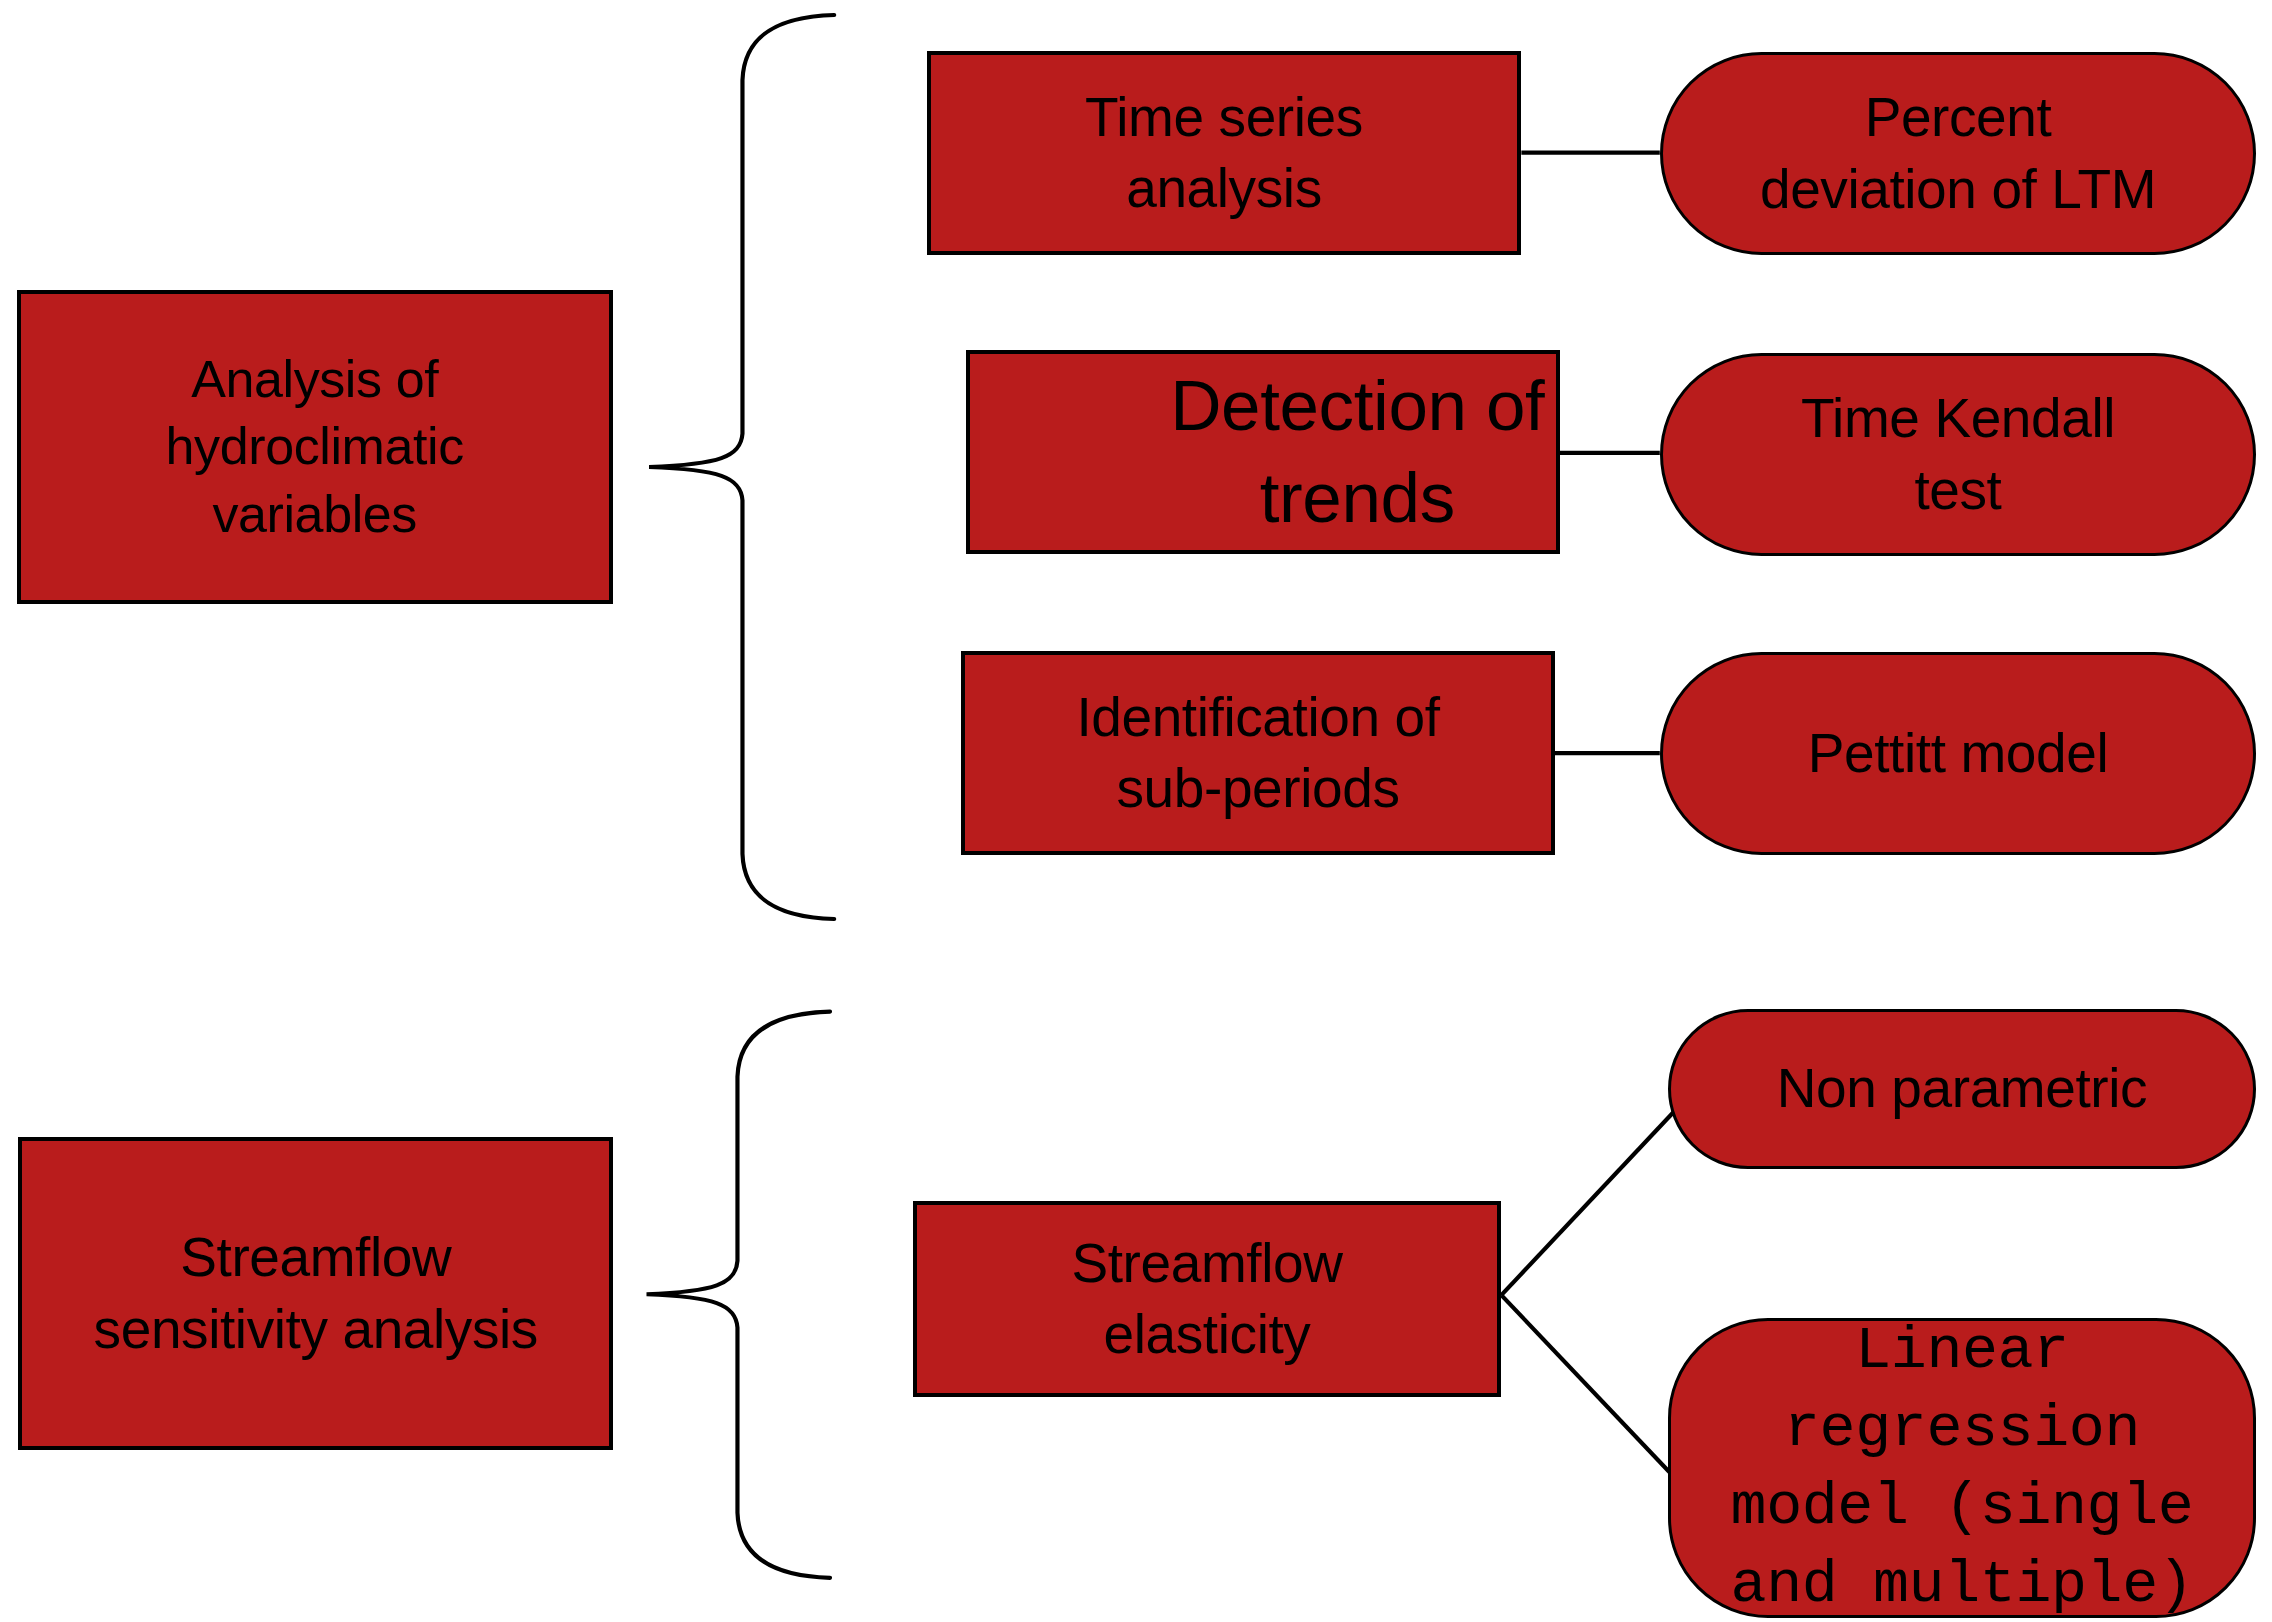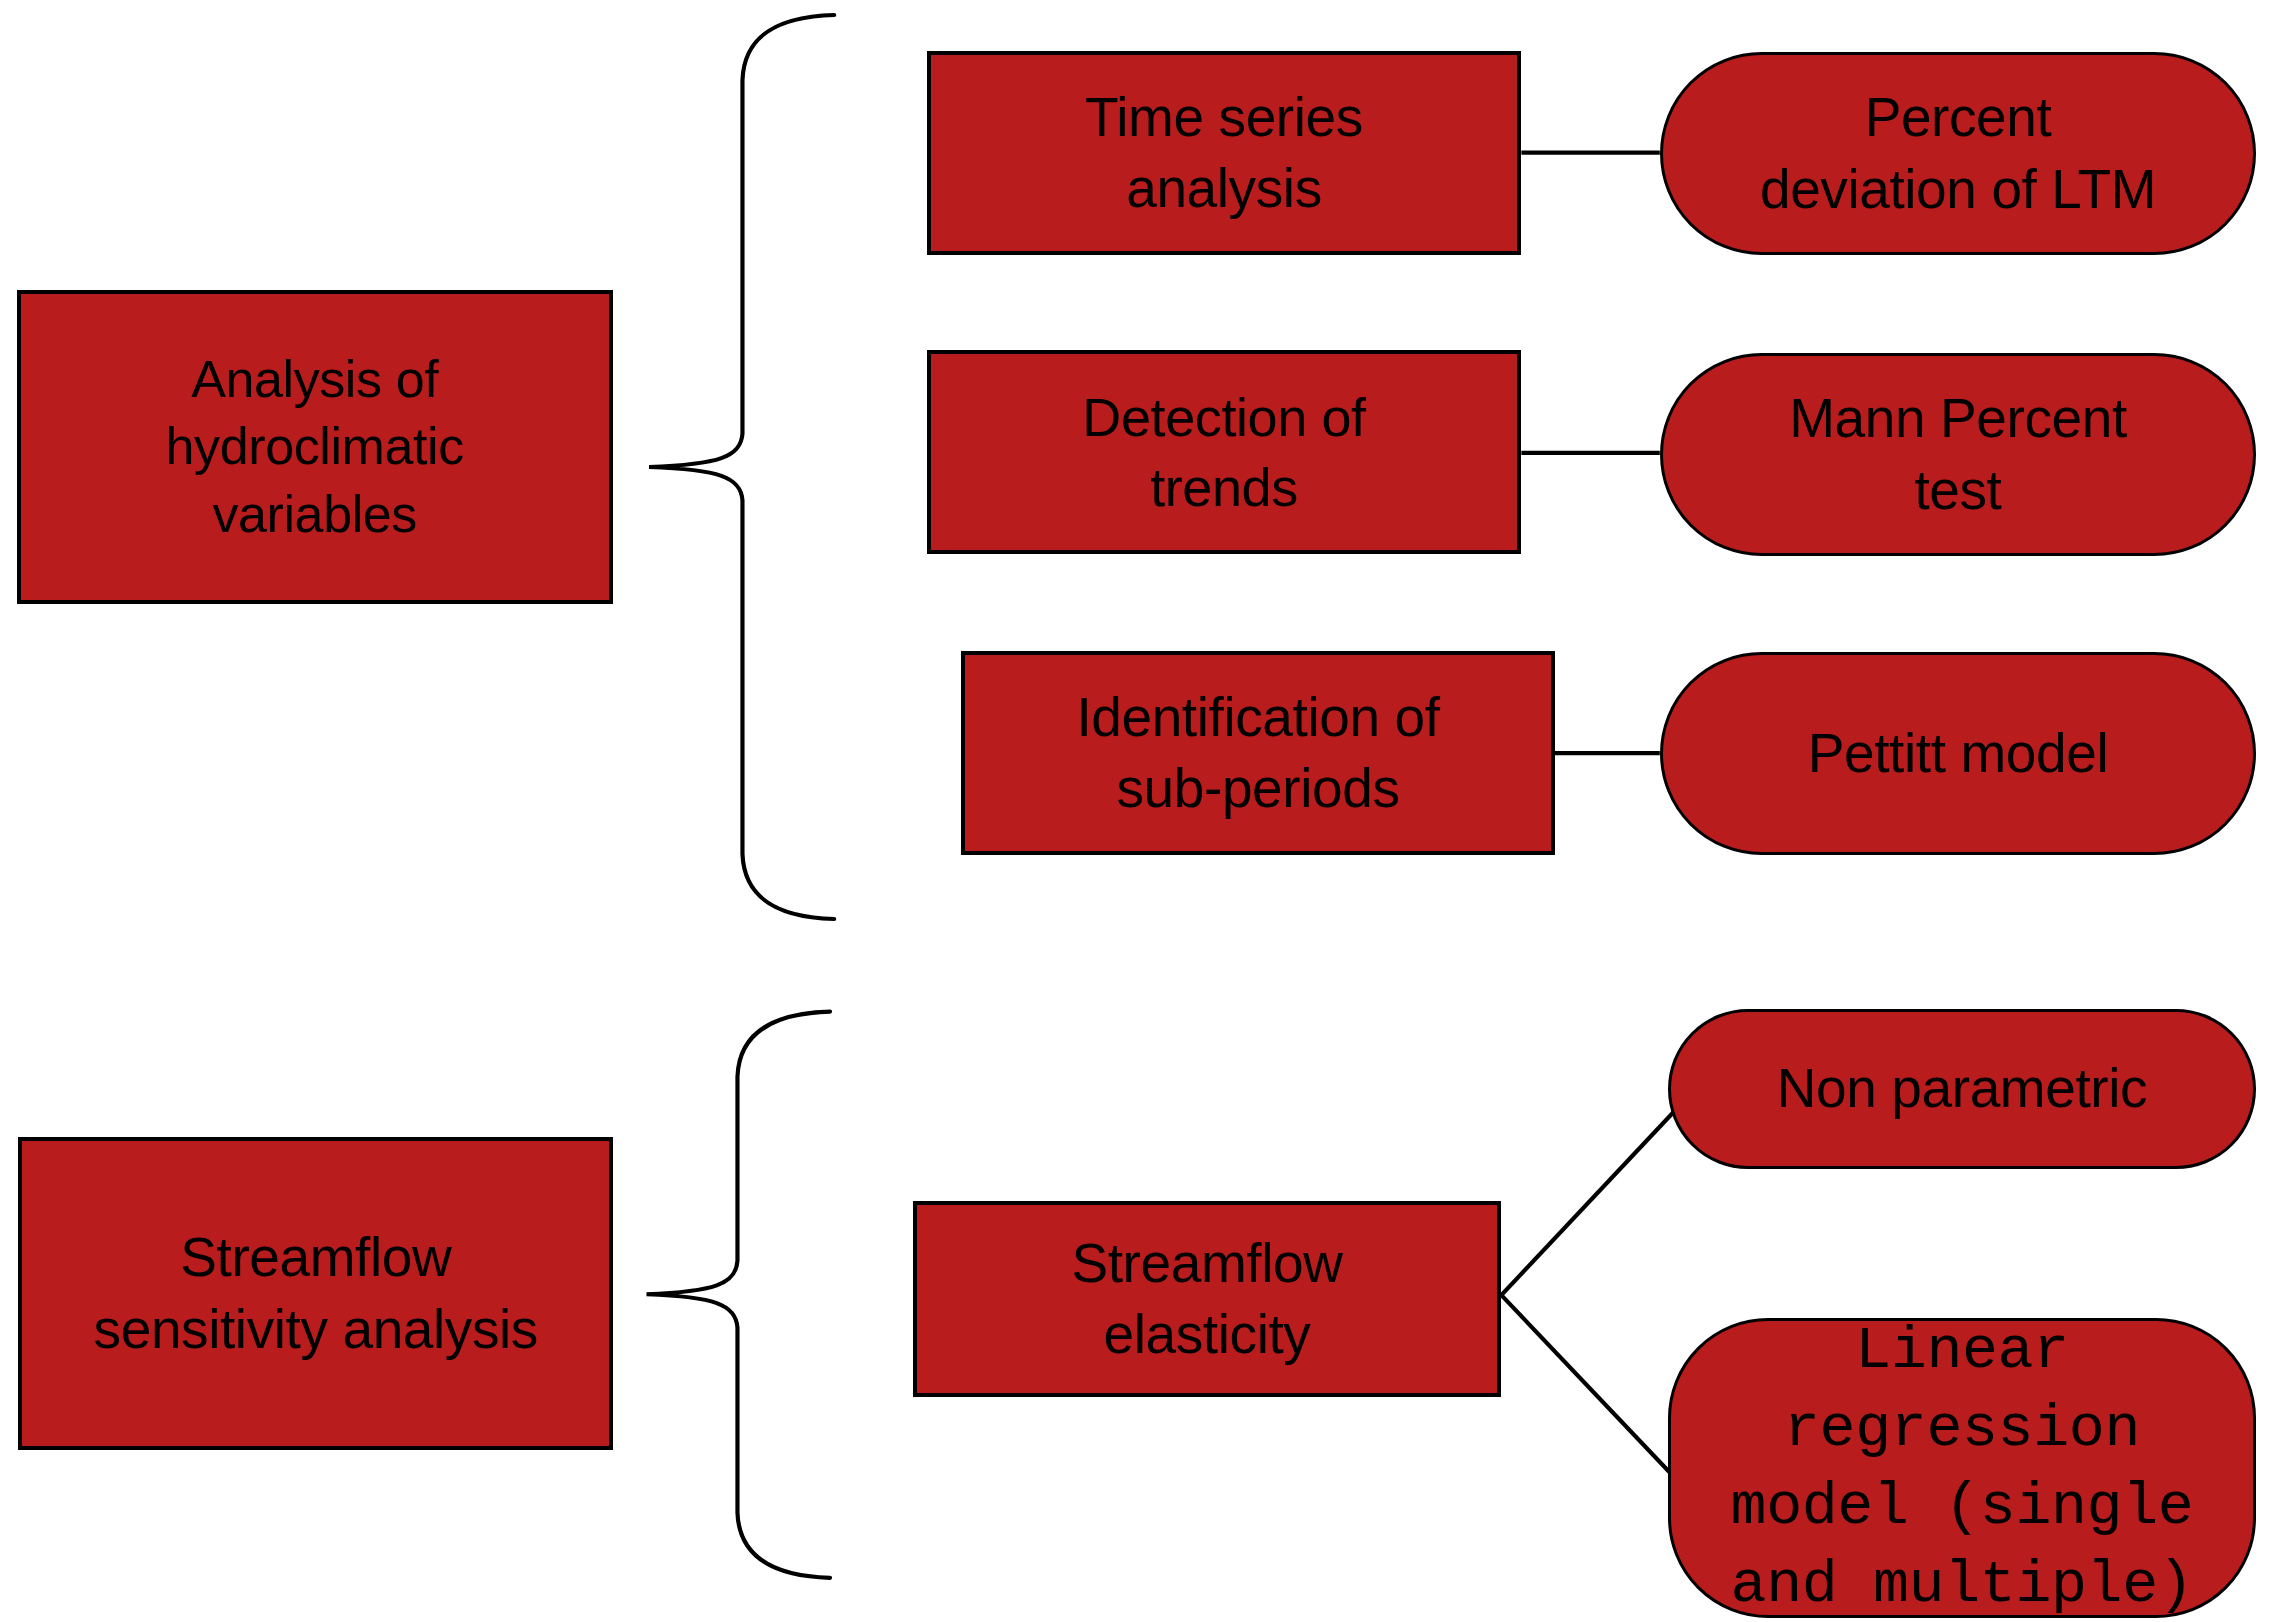--- a/index.html
+++ b/index.html
@@ -40,21 +40,21 @@
     left: 0;
     top: 0;
     width: 2273px;
     height: 1622px;
     pointer-events: none;
   }
   
   #node-analysis-hydroclimatic { left: 16.7px;   top: 290px;  width: 596px;  height: 314px; font-size: 52px; }
   #node-time-series           { left: 927px; top: 51px;   width: 594px;  height: 204px; font-size: 55px; }
   #node-percent-deviation     { left: 1660px; top: 52px;   width: 596px;  height: 203px; font-size: 55px; border-radius: 102px; }
-  #node-detection-trends      { left: 927px; top: 350px;  width: 594px;  height: 204px; font-size: 54px; }
+  #node-detection-trends      { left: 966px; top: 350px;  width: 594px;  height: 204px; font-size: 71px; justify-content: flex-end; }
   #node-mann-kendall          { left: 1660px; top: 353px;  width: 596px;  height: 203px; font-size: 55px; border-radius: 102px; }
   #node-identification-sub    { left: 927px; top: 651px;  width: 594px;  height: 204px; font-size: 55px; margin-left: 34px; }
   #node-pettitt               { left: 1660px; top: 652px;  width: 596px;  height: 203px; font-size: 55px; border-radius: 102px; }
   #node-streamflow-sensitivity{ left: 18.3px;   top: 1137px; width: 595px;  height: 313px; font-size: 55px; }
   #node-streamflow-elasticity { left: 913px; top: 1201px; width: 588px;  height: 196px; font-size: 55px; }
   #node-non-parametric        { left: 1668px; top: 1009px; width: 588px;  height: 160px; font-size: 55px; border-radius: 100px; }
   #node-linear-regression     { left: 1668px; top: 1318px; width: 588px;  height: 300px; font-size: 60px; border-radius: 100px; font-family: Liberation Mono, monospace; }
 </style>
 </head>
 <body>
@@ -117,21 +117,21 @@
     <span class="node-label">Streamflow
 elasticity</span>
   </div>
 
   <div class="node pill" id="node-percent-deviation">
     <span class="node-label">Percent
 deviation of LTM</span>
   </div>
 
   <div class="node pill" id="node-mann-kendall">
-    <span class="node-label">Mann Percent
+    <span class="node-label">Time Kendall
 test</span>
   </div>
 
   <div class="node pill" id="node-pettitt">
     <span class="node-label">Pettitt model</span>
   </div>
 
   <div class="node pill" id="node-non-parametric">
     <span class="node-label">Non parametric</span>
   </div>

